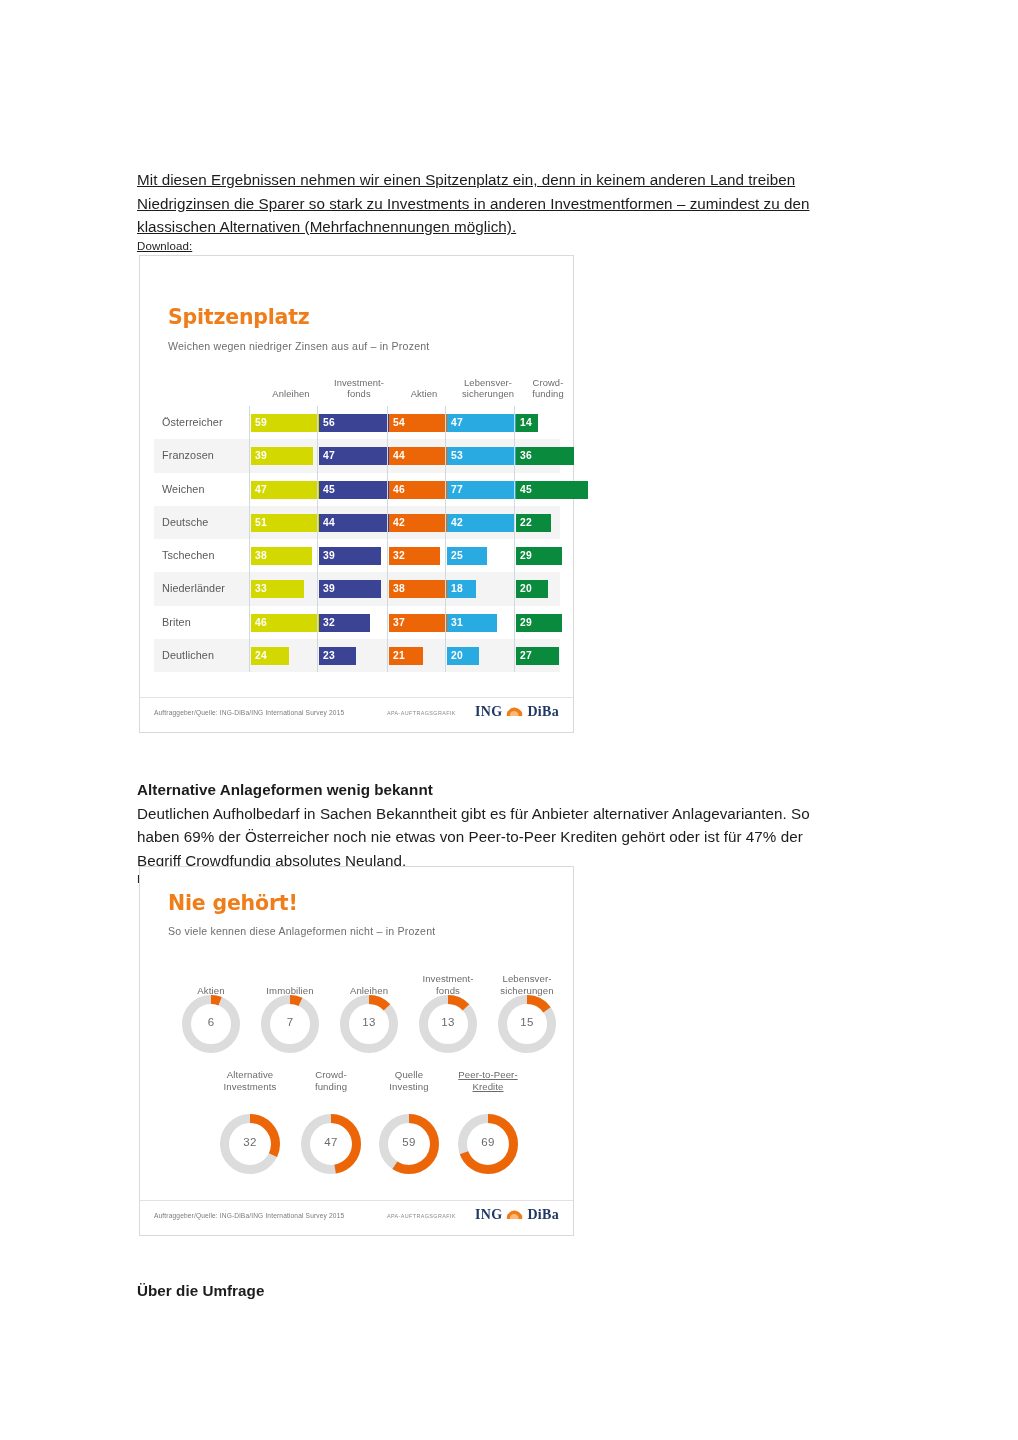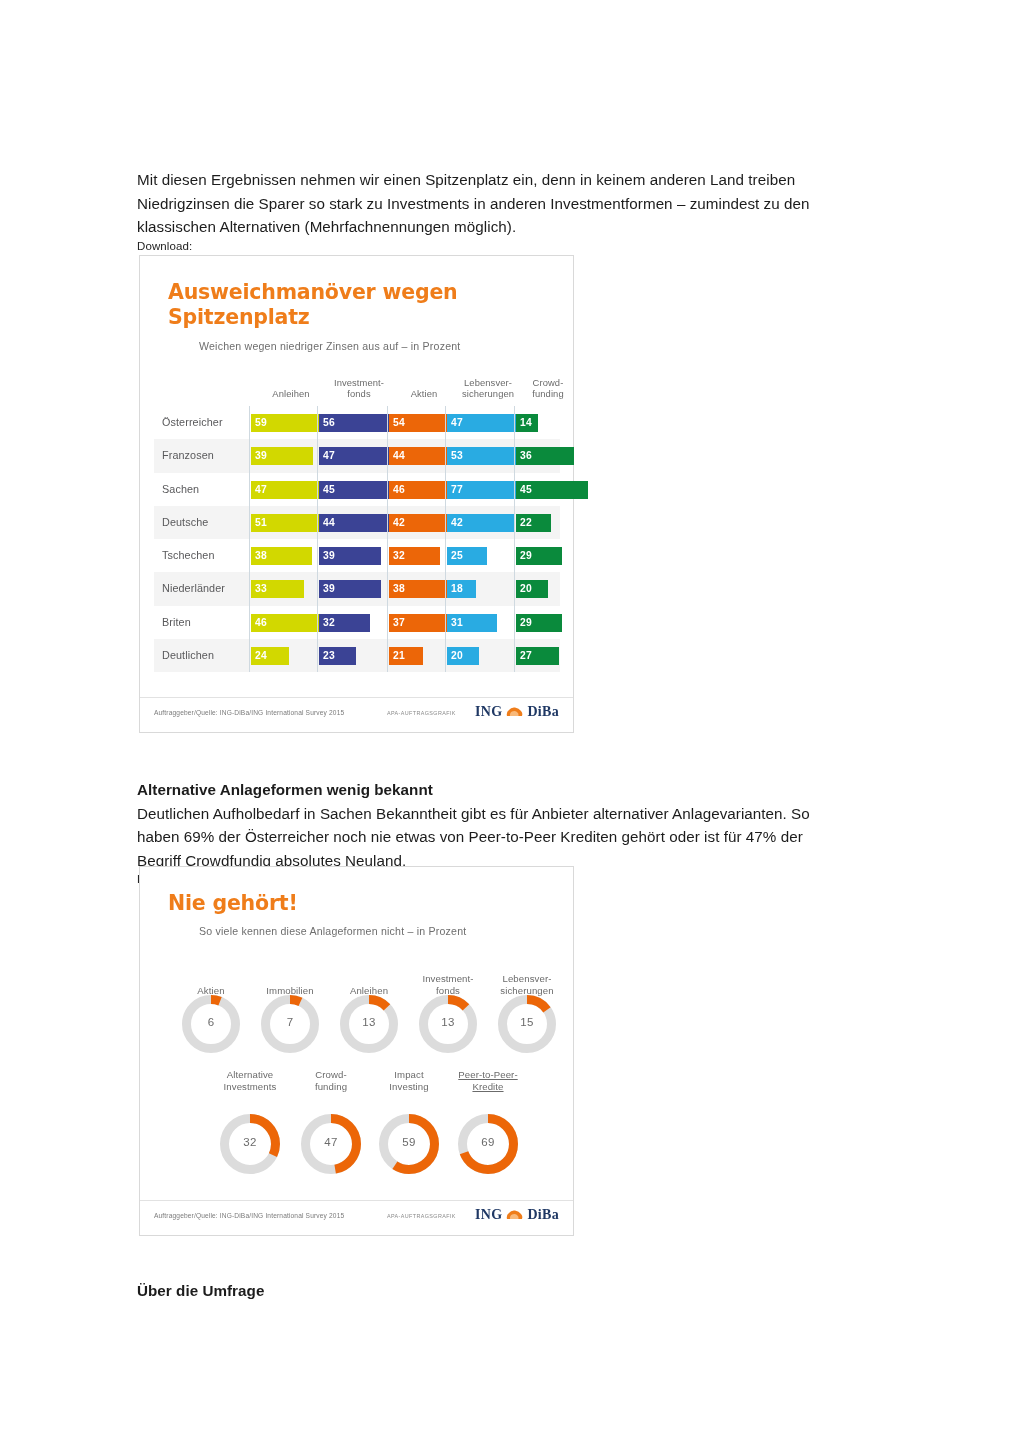--- a/index.html
+++ b/index.html
@@ -24,21 +24,21 @@
   .body-text {
     position: absolute;
     left: 137px;
     width: 690px;
     font-size: 15.2px;
     line-height: 23.5px;
     color: #1c1c1c;
     letter-spacing: 0.05px;
   }
   .para-1 { top: 106px; }
-  .para-2 { top: 168px; }
+  .para-2 { top: 168px; text-decoration: underline; }
   .download-label {
     font-size: 11.5px;
     line-height: 14px;
     color: #242424;
     letter-spacing: 0.1px;
   }
   .section-heading {
     font-weight: bold;
     font-size: 15.2px;
     line-height: 23.5px;
@@ -74,21 +74,20 @@
     line-height: 25px;
     color: #ef7d1a;
     letter-spacing: -0.2px;
   }
   .ig-subtitle {
     position: absolute;
     left: 28px;
     font-size: 10.6px;
     color: #6e6e6e;
     letter-spacing: 0.2px;
-    margin-left: 31px;
   }
 
   
   .bar-cols-header {
     position: absolute;
     left: 115px;
     top: 106px;
     width: 305px;
     height: 38px;
   }
@@ -223,21 +222,20 @@
 
 <div class="page">
 
 
   <div class="body-text para-2">
     <div>Mit diesen Ergebnissen nehmen wir einen Spitzenplatz ein, denn in keinem anderen Land treiben Niedrigzinsen die Sparer so stark zu Investments in anderen Investmentformen – zumindest zu den klassischen Alternativen (Mehrfachnennungen möglich).</div>
     <div class="download-label">Download:</div>
   </div>
 
   <div class="info-card" id="card-bars">
-    <div class="ig-title" style="top:24px;">Ausweichmanöver wegen</div>
     <div class="ig-title" style="top:49px;">Spitzenplatz</div>
     <div class="ig-subtitle" style="top:84px;">Weichen wegen niedriger Zinsen aus auf – in Prozent</div>
 
     <div class="bar-cols-header" id="bar-col-heads">
         <div class="col-head" style="left: 0px; width: 72px;">
           <div>Anleihen</div>
         </div>
         <div class="col-head" style="left: 66px; width: 76px;">
           <div>Investment-</div>
           <div>fonds</div>
@@ -305,21 +303,21 @@
             <div class="bar-fill" style="width: 84.8883px; background: rgb(41, 171, 226);"></div>
             <div class="bar-val">53</div>
           </div>
           <div class="gridline" style="left: 360px; height: 33.3px;"></div>
           <div class="bar-track" style="left: 362px;">
             <div class="bar-fill" style="width: 57.66px; background: rgb(10, 138, 60);"></div>
             <div class="bar-val">36</div>
           </div>
         </div>
         <div class="bar-row">
-          <div class="row-label">Sachen</div>
+          <div class="row-label">Weichen</div>
           <div class="gridline" style="left: 95px; height: 33.3px;"></div>
           <div class="bar-track" style="left: 97px;">
             <div class="bar-fill" style="width: 75.2783px; background: rgb(210, 216, 0);"></div>
             <div class="bar-val">47</div>
           </div>
           <div class="gridline" style="left: 163px; height: 33.3px;"></div>
           <div class="bar-track" style="left: 165px;">
             <div class="bar-fill" style="width: 72.075px; background: rgb(59, 67, 149);"></div>
             <div class="bar-val">45</div>
           </div>
@@ -559,21 +557,21 @@
           </svg><div class="donut-num" style="top: 27px;">47</div></div>
         <div class="donut-label" style="left: 143px; top: 202px; width: 96px;">
           <div>Crowd-</div>
           <div>funding</div>
         </div>
         <div class="donut" style="left: 234px; top: 242px; width: 70px; height: 70px;"><svg width="70" height="70" viewBox="0 0 70 70">
             <circle cx="35" cy="35" r="25.5" fill="none" stroke="#dcdcdc" stroke-width="9"></circle>
             <circle cx="35" cy="35" r="25.5" fill="none" stroke="#ec6608" stroke-width="9" stroke-dasharray="94.53052294651687 65.69070238656258" transform="rotate(-90 35 35)"></circle>
           </svg><div class="donut-num" style="top: 27px;">59</div></div>
         <div class="donut-label" style="left: 221px; top: 202px; width: 96px;">
-          <div>Impact</div>
+          <div>Quelle</div>
           <div>Investing</div>
         </div>
         <div class="donut" style="left: 313px; top: 242px; width: 70px; height: 70px;"><svg width="70" height="70" viewBox="0 0 70 70">
             <circle cx="35" cy="35" r="25.5" fill="none" stroke="#dcdcdc" stroke-width="9"></circle>
             <circle cx="35" cy="35" r="25.5" fill="none" stroke="#ec6608" stroke-width="9" stroke-dasharray="110.5526454798248 49.66857985325464" transform="rotate(-90 35 35)"></circle>
           </svg><div class="donut-num" style="top: 27px;">69</div></div>
         <div class="donut-label" style="left: 300px; top: 202px; width: 96px; text-decoration: underline;">
           <div>Peer-to-Peer-</div>
           <div>Kredite</div>
         </div>

